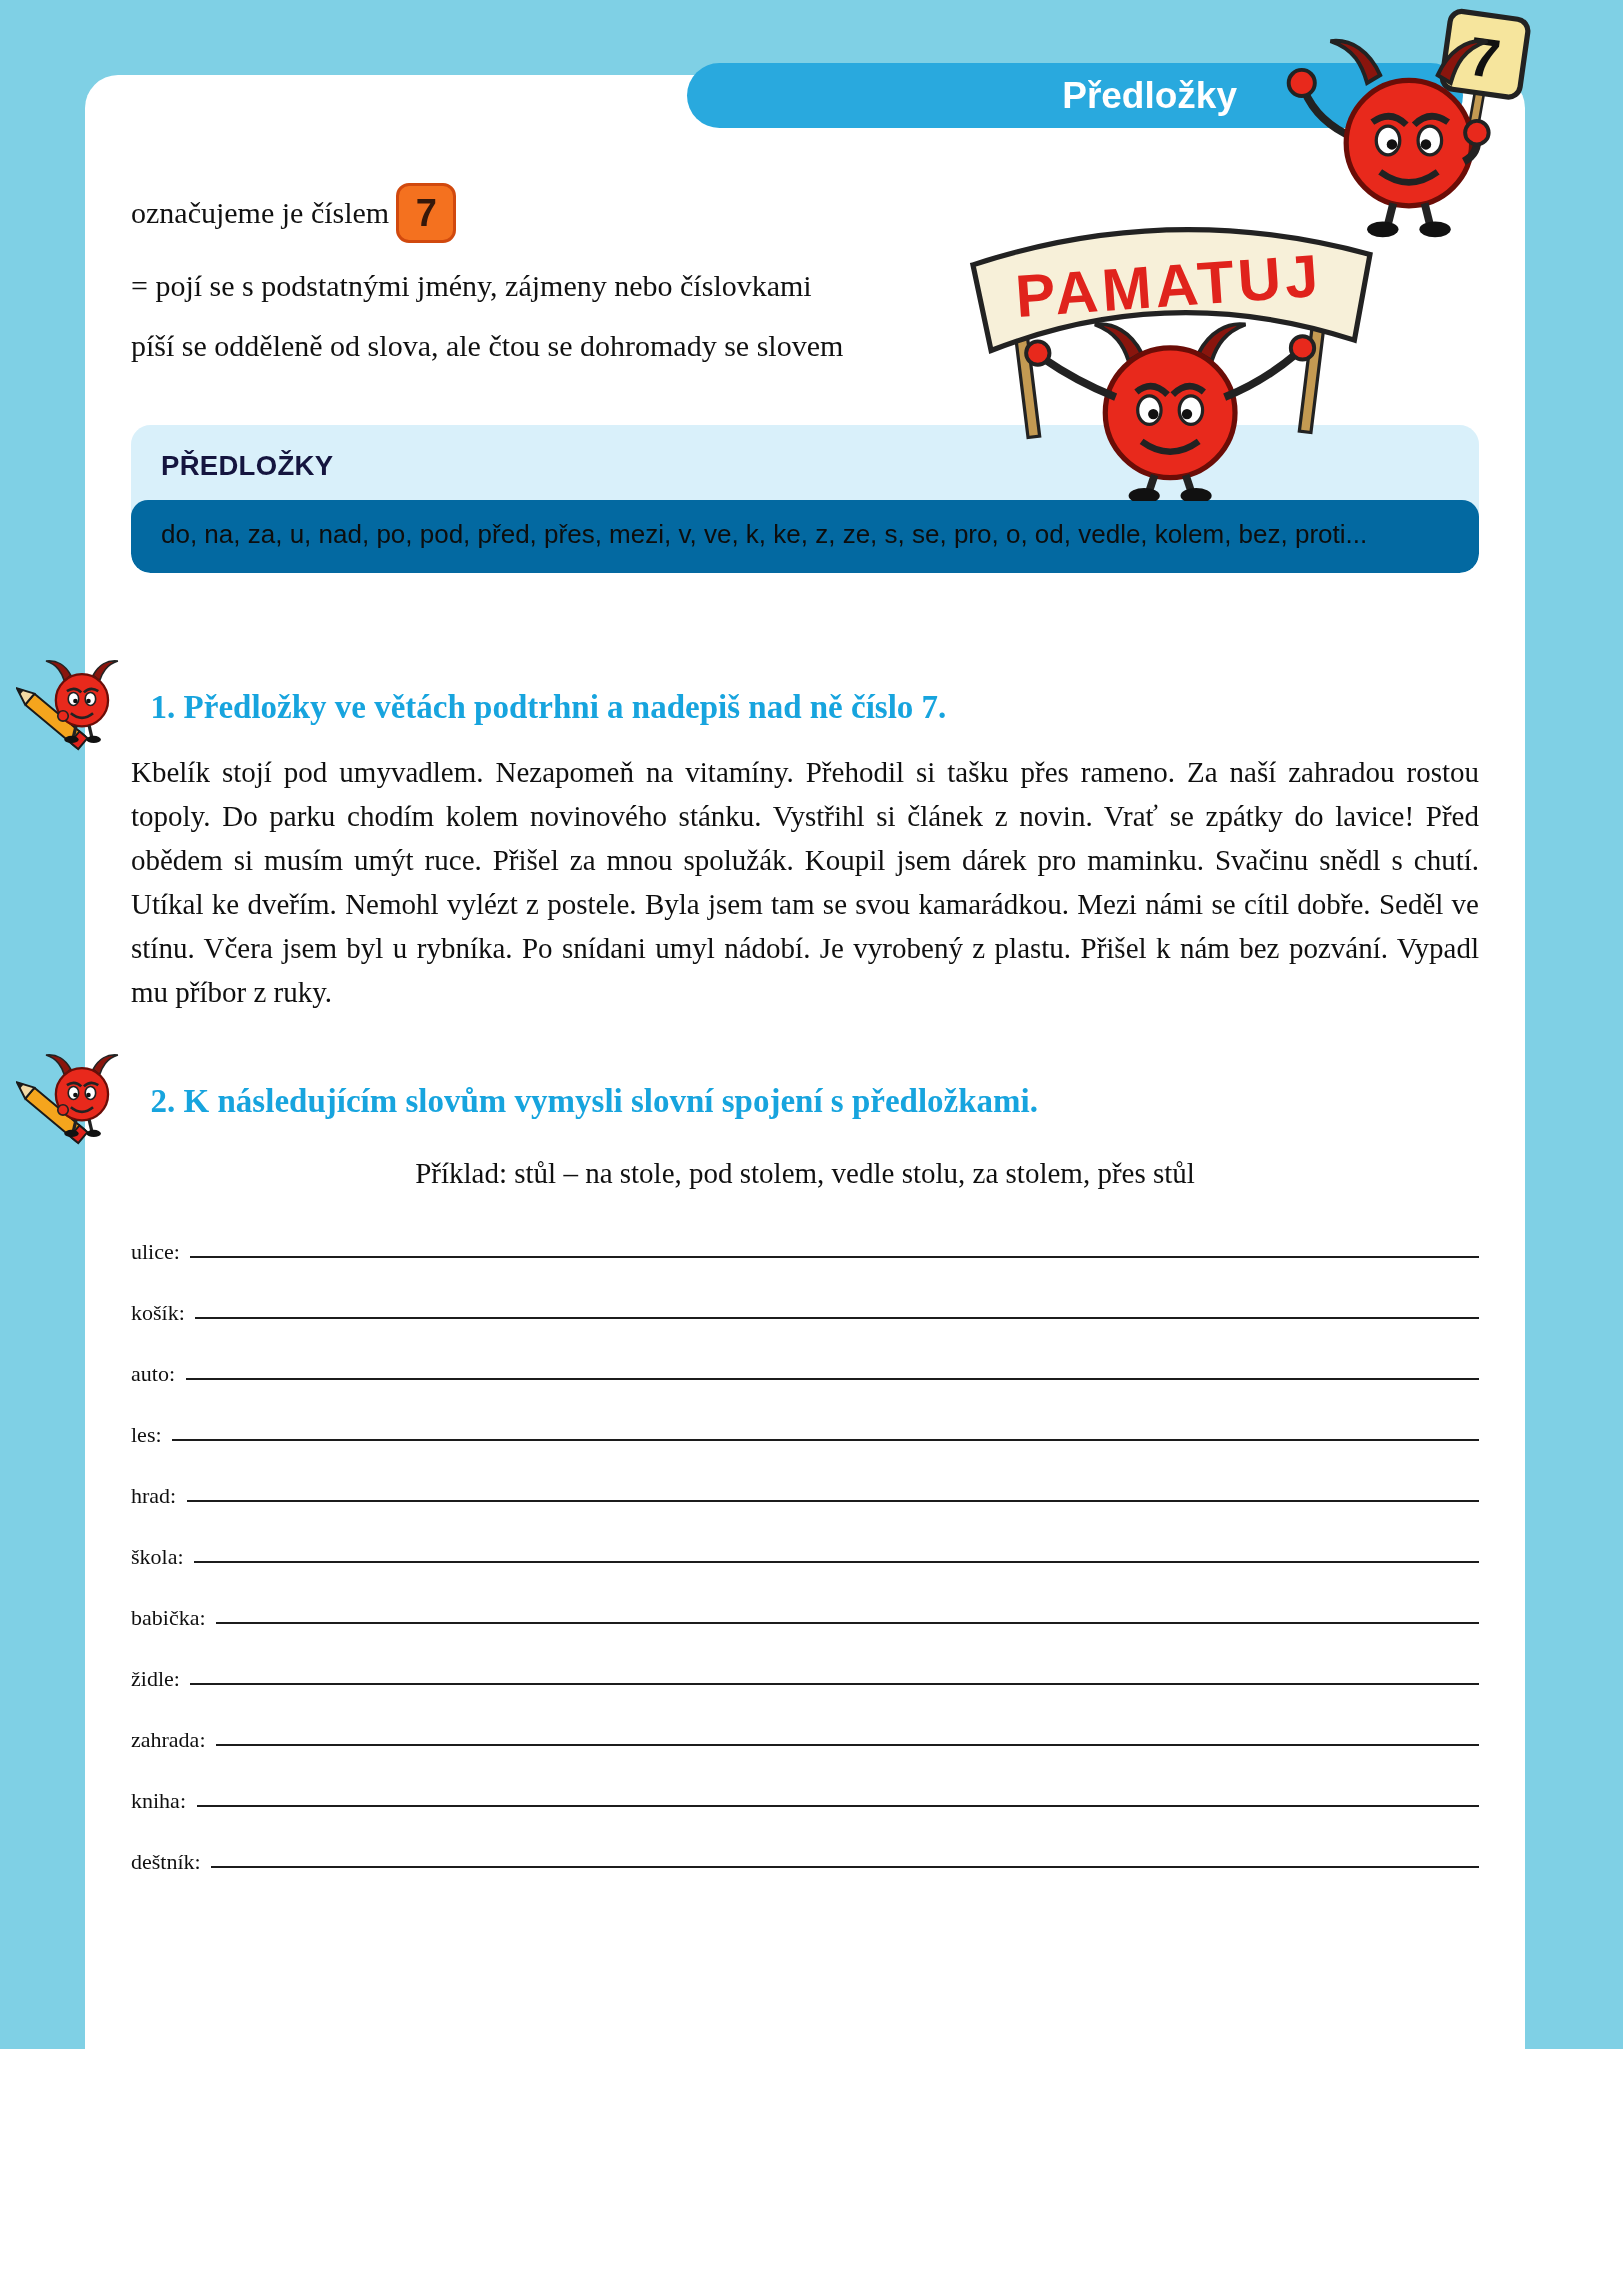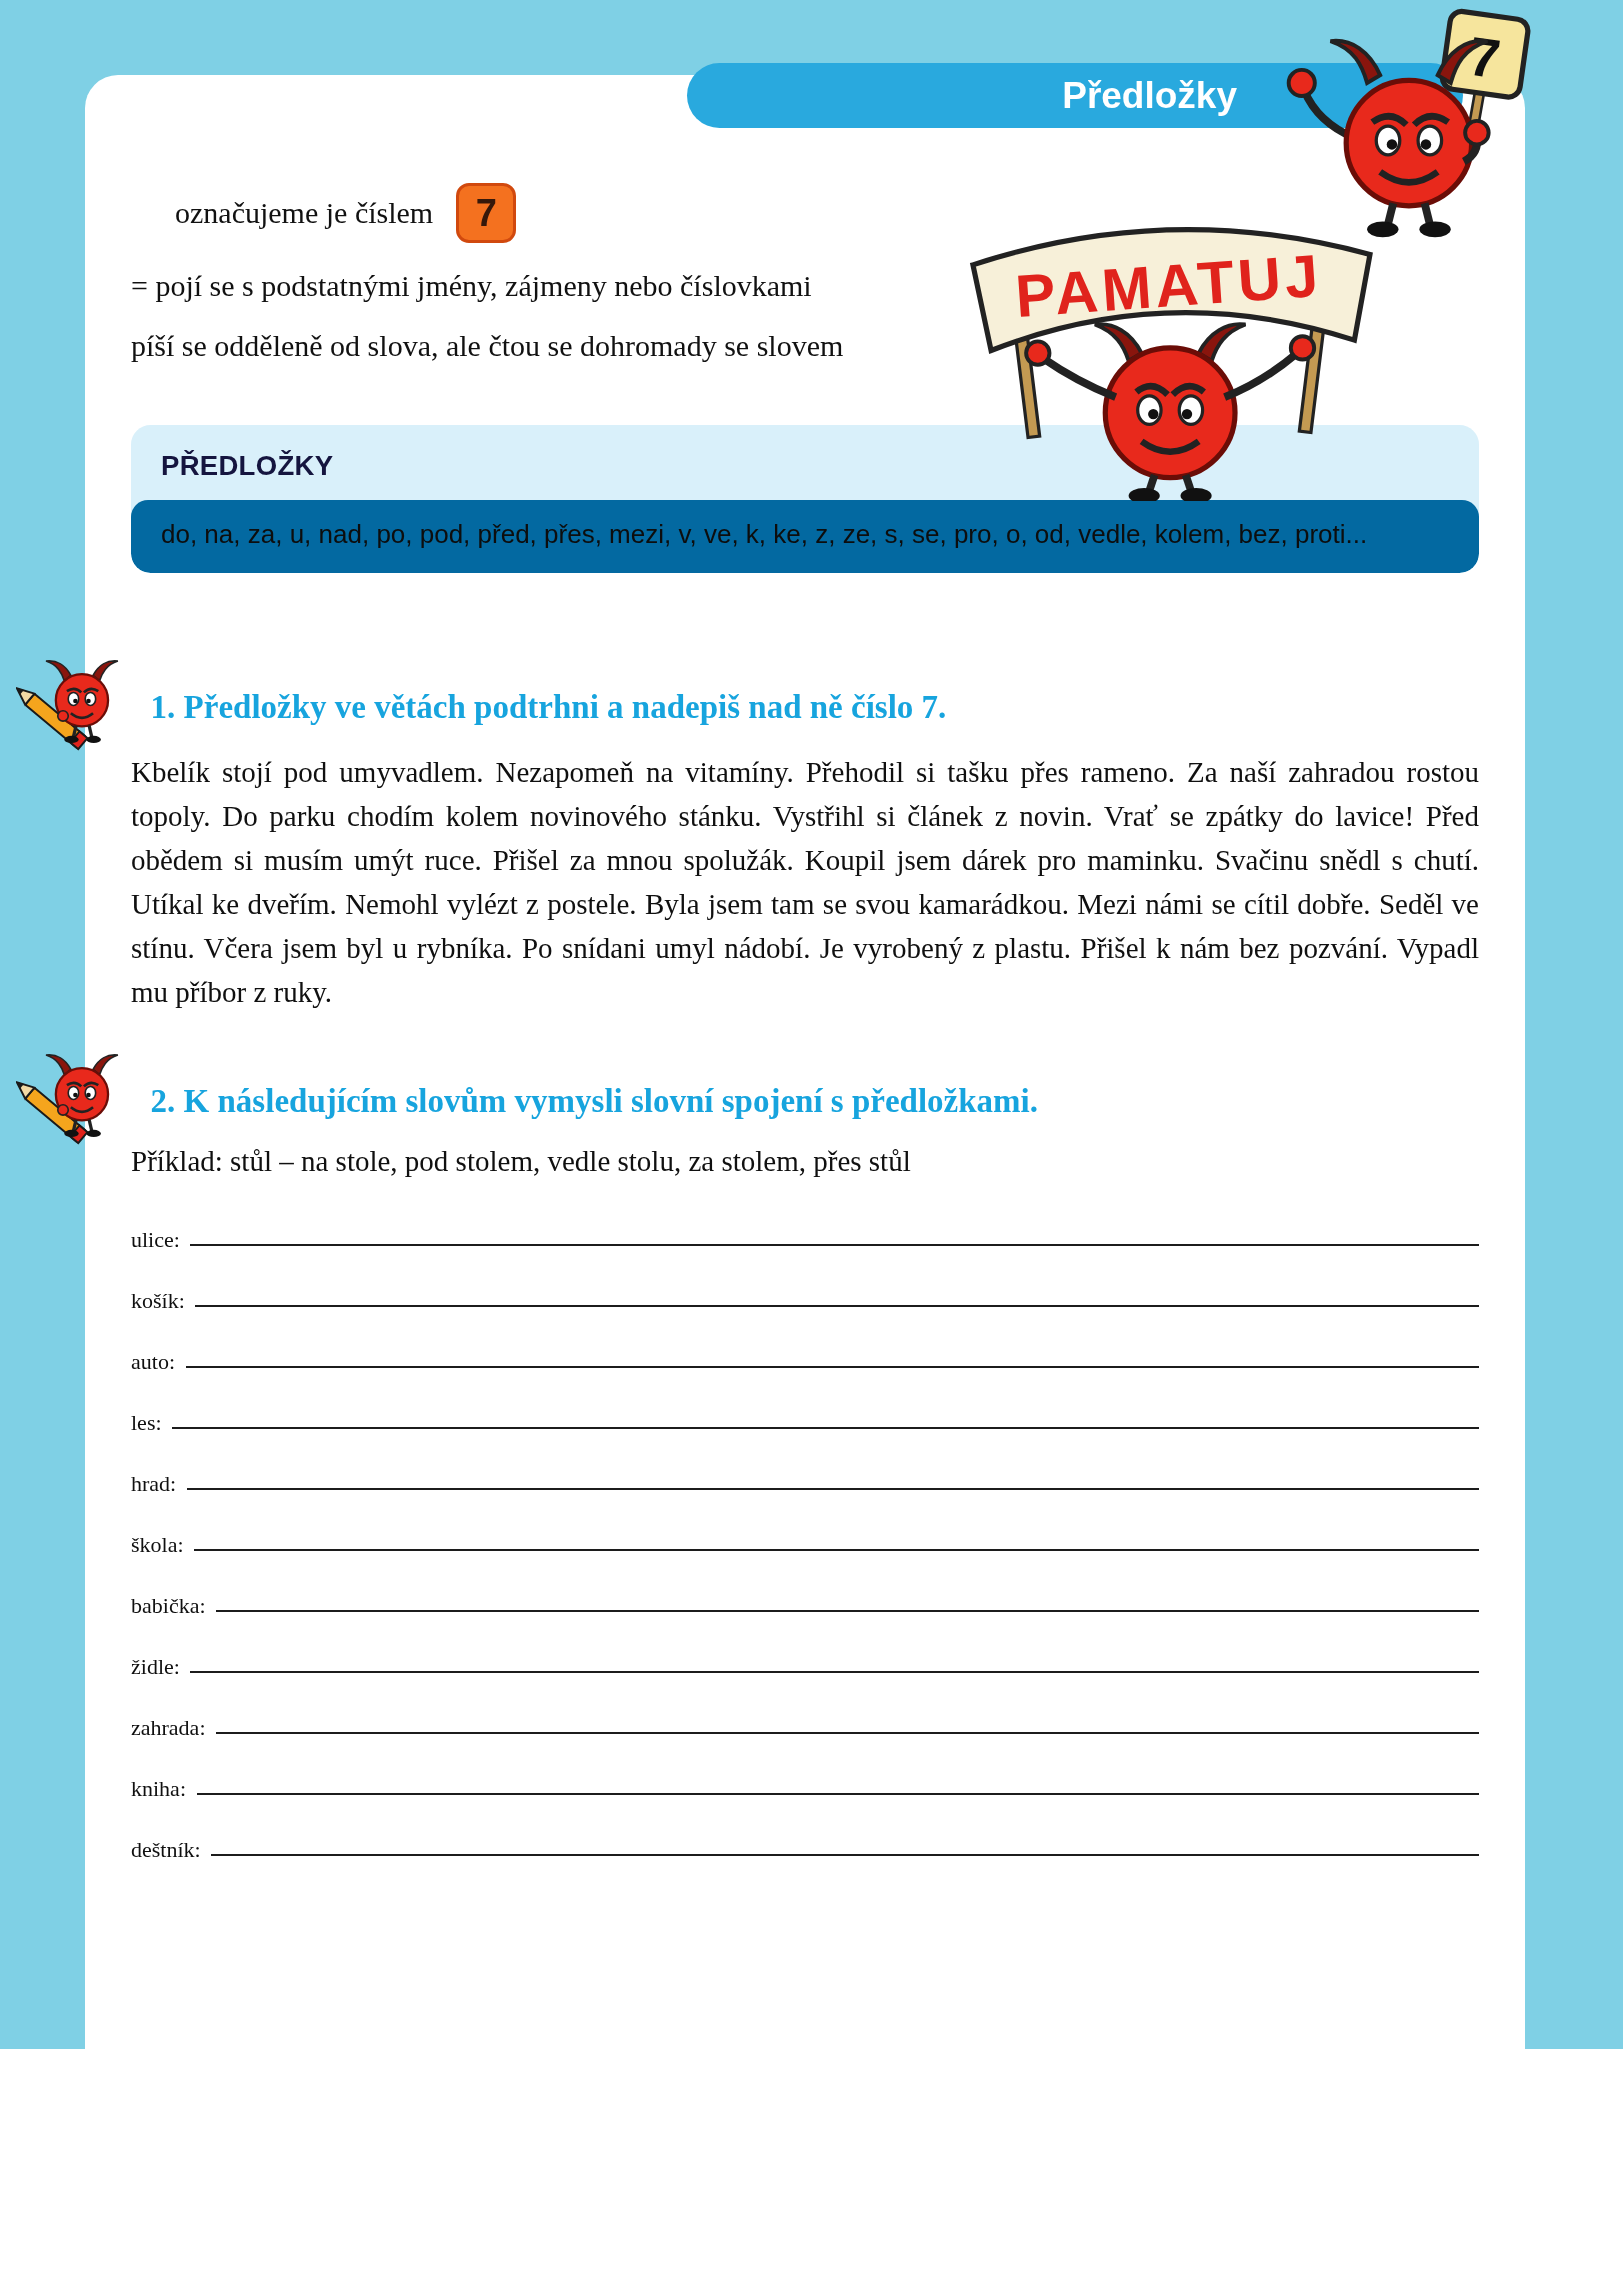--- a/index.html
+++ b/index.html
@@ -18,21 +18,21 @@
     background:#29a9de; border-radius:33px; display:flex; align-items:center;
     justify-content:flex-end; padding-right:226px; z-index:2;
   }
   .header-bar .title {
     font-family:"Liberation Sans", sans-serif; font-weight:bold; font-size:37px; color:#ffffff;
   }
 
   .devil-top { position:absolute; left:1273px; top:6.5px; width:281px; height:233px; z-index:3; }
   .pamatuj  { position:absolute; left:952px; top:187px; width:435px; height:314px; z-index:3; }
 
-  .intro-line1 { display:flex; align-items:center; gap:23px; font-size:30px; color:#111;margin-left:44px; }
+  .intro-line1 { display:flex; align-items:center; gap:7px; font-size:30px; color:#111; }
   .badge7 {
     width:60px; height:60px; border-radius:13px; background:#f4711f; border:3.3px solid #d1490e;
     display:flex; align-items:center; justify-content:center;
     font-family:"Liberation Sans", sans-serif; font-weight:bold; font-size:38px; color:#36180a;
   }
   .intro-line { font-size:30px; color:#111; margin-top:26px; }
 
   .prep-box { margin-top:62px; background:#d9f0fa; border-radius:19.6px; overflow:hidden; }
   .prep-title {
     font-family:"Liberation Sans", sans-serif; font-weight:bold; font-size:27.5px;
@@ -42,21 +42,21 @@
     background:#0369a1; font-family:"Liberation Sans", sans-serif; font-size:26px;
     color:#0d0d0d; padding:17px 30px 21px; line-height:1.35; border-radius:17px 17px 19.6px 19.6px;
   }
 
   .section { position:relative; }
   .section-1 { margin-top:116px; }
   .section-2 { margin-top:69px; }
   .devil-pencil { position:absolute; left:-115px; top:-36px; width:111px; height:105px; }
   .section-title { margin-left:19.6px; font-weight:bold; font-size:33px; color:#17a4de; }
   .exercise-text { margin-top:23.6px; font-size:29px; line-height:1.52; text-align:justify; color:#101010; }
-  .example { margin-top:25px; font-size:29px; color:#101010; }
+  .example { margin-top:37px; font-size:29px; color:#101010;text-align:center; }
 
   .word-list { margin-top:17px; }
   .word-row { display:flex; align-items:flex-end; height:61px; }
   .word-label { font-size:22px; color:#101010; line-height:1; padding-bottom:5.2px; }
   .answer-line { flex:1; margin-left:10.5px; border-bottom:2px solid #1c1c1c; height:0.7px; margin-bottom:10.5px; }
 
   .page-number { position:absolute; left:1397px; top:2216px; font-size:34px; color:#111; z-index:2; }
 </style>
 </head>
 <body>

